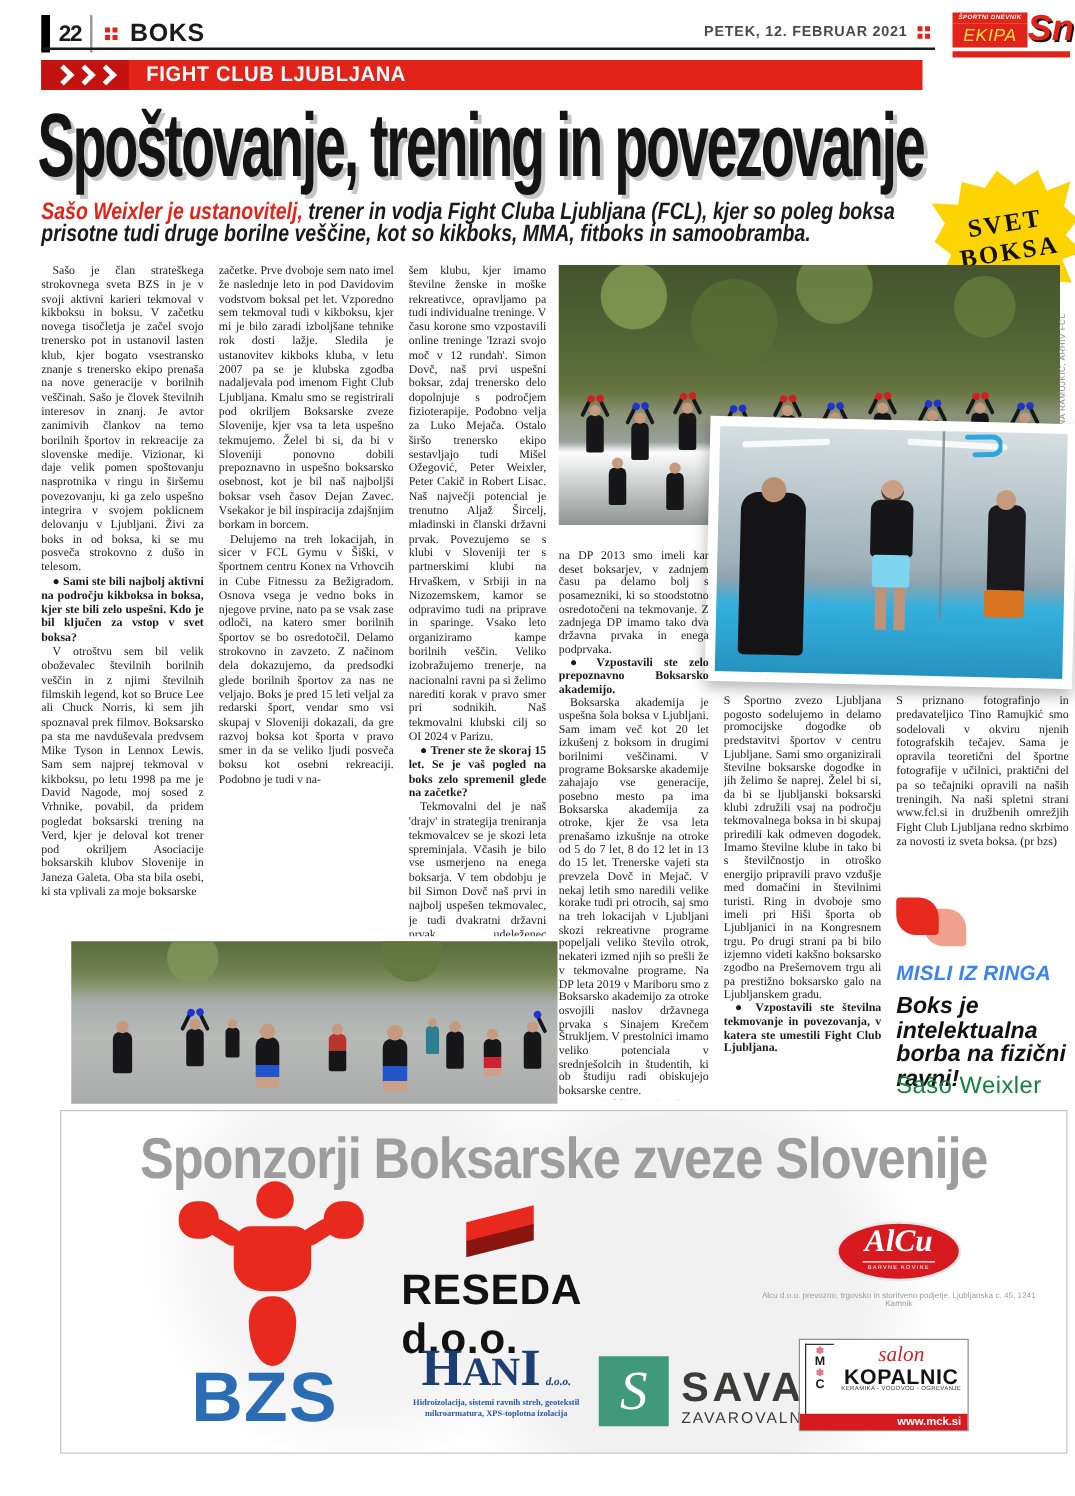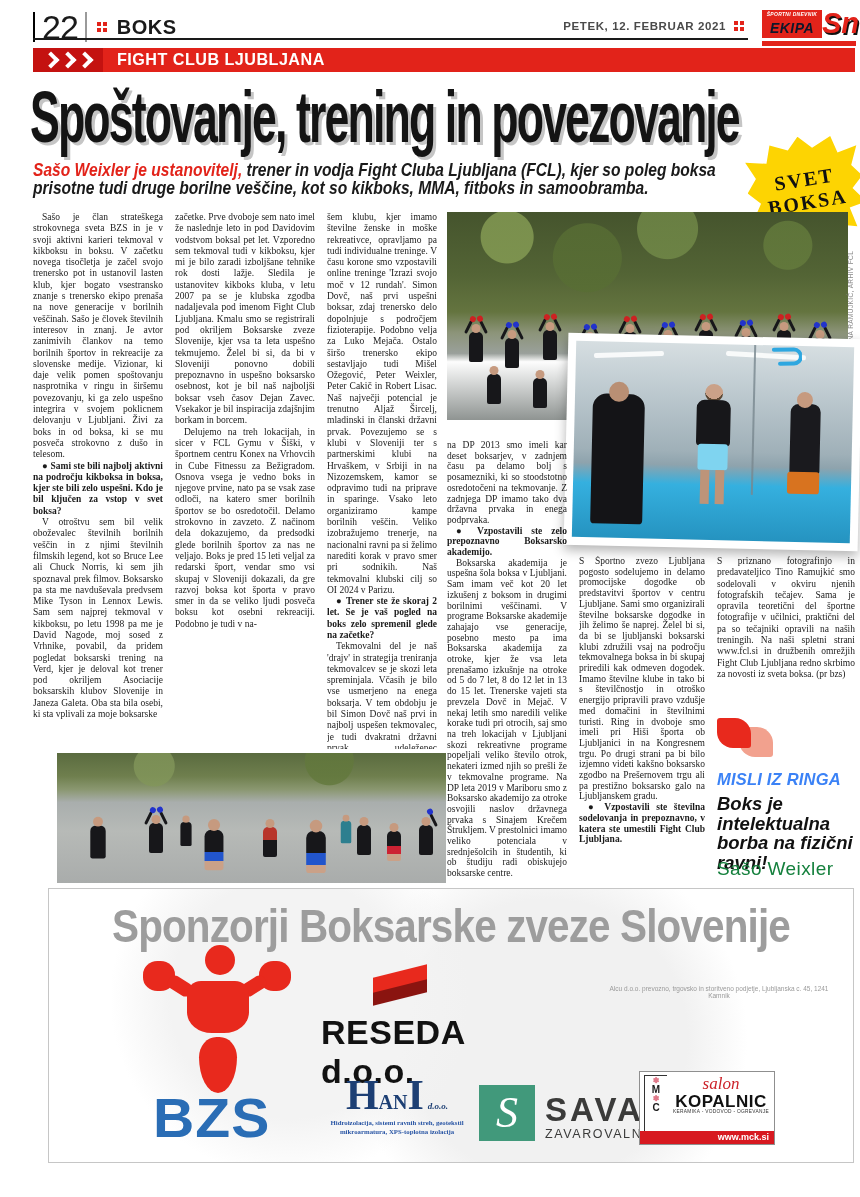--- a/index.html
+++ b/index.html
@@ -1,34 +1,34 @@
 <!DOCTYPE html>
 <html><head>
 <meta charset="utf-8">
 <style>
   html,body{margin:0;padding:0;background:#e9e9e9;}
   .page{position:relative;width:860px;height:1197px;background:#fff;overflow:hidden;
         font-family:"Liberation Sans",sans-serif;color:#1a1a1a;}
   .abs{position:absolute;}
 
   
-  .pagenum{font-size:34px;font-weight:normal;line-height:30px;padding:0 7px;
-           border-left:2px solid #000000;border-right:2px solid #9a9a9a;letter-spacing:-1px;}
+  .pagenum{font-size:18px;font-weight:bold;line-height:30px;padding:0 7px;
+           border-left:7px solid #000000;border-right:2px solid #9a9a9a;letter-spacing:-1px;}
   .dots{display:inline-grid;grid-template-columns:4px 4px;grid-gap:2px;}
   .dots i{width:4px;height:4px;background:#e2231a;display:block;}
   .section-label{font-size:20px;font-weight:bold;letter-spacing:0.5px;}
   .date-label{font-size:11.5px;color:#4a4a4a;letter-spacing:0.6px;font-weight:bold;}
   .header-rule{height:1.5px;background:#1a1a1a;}
 
   
   .logo{width:94px;height:36px;}
   .logo .strip{position:absolute;left:0;top:0;width:60px;height:9px;background:#e2231a;
        color:#fff;font-size:5px;font-style:italic;font-weight:bold;text-align:center;line-height:9px;letter-spacing:0.3px;}
-  .logo .ekipa{position:absolute;left:0;top:9px;width:60px;height:19px;background:#e2231a;color:#0f172a;
-       font-size:14px;font-weight:bold;font-style:italic;text-align:center;line-height:19px;letter-spacing:0.5px;}
+  .logo .ekipa{position:absolute;left:0;top:9px;width:60px;height:19px;background:#e2231a;color:#fde047;
+       font-size:14px;font-weight:normal;font-style:italic;text-align:center;line-height:19px;letter-spacing:0.5px;}
   .logo .sn{position:absolute;left:60px;top:-2px;width:34px;height:30px;color:#e2231a;
        font-size:29px;font-weight:bold;font-style:italic;line-height:30px;text-shadow:1.5px 1.5px 0 #111;}
   .logo .bar{position:absolute;left:0;top:31px;width:94px;height:5px;background:#e2231a;}
 
   
   .kicker{background:#e2231a;height:24px;}
   .chevbox{position:absolute;left:0;top:0;width:70px;height:24px;background:#c41210;display:flex;align-items:center;justify-content:center;gap:5px;}
   .chev{width:8px;height:8px;border-top:4px solid #fff;border-right:4px solid #fff;transform:rotate(45deg);margin-top:0px;}
   .kicker-label{position:absolute;left:84px;top:0;color:#fff;font-weight:bold;font-size:17px;line-height:24px;letter-spacing:0.5px;transform:scaleX(0.95);transform-origin:left;white-space:nowrap;}
 
@@ -97,21 +97,21 @@
   .bzs-text{color:#2a6db5;font-weight:bold;font-size:56px;letter-spacing:1px;transform:scaleX(1.02);transform-origin:left;}
   .bzs-part{position:absolute;background:#e8291d;}
   .reseda-text{font-weight:bold;font-size:34px;color:#121212;letter-spacing:0.5px;}
   .alcu-oval{width:96px;height:44px;background:#d71920;border-radius:50%;border:2px solid #e8e8e8;
       color:#fff;text-align:center;}
   .alcu-name{font-family:"Liberation Serif",serif;font-style:italic;font-weight:bold;font-size:25px;line-height:30px;}
   .alcu-sub{font-size:4.5px;letter-spacing:1px;border-top:0.5px solid #fff;width:60%;margin:0 auto;padding-top:1px;}
   .alcu-caption{font-size:6.5px;color:#9a9a9a;}
   .hani{font-family:"Liberation Serif",serif;color:#1d3f74;}
   .hani .big{font-size:42px;font-weight:bold;}
-  .hani .small{font-size:20px;font-weight:bold;}
+  .hani .small{font-size:32px;font-weight:bold;}
   .hani .doo{font-size:9px;font-style:italic;font-weight:bold;}
   .hani-caption{font-size:6.8px;font-weight:bold;color:#2a56a5;text-align:center;line-height:8.5px;}
   .sava-s{width:56px;height:56px;background:#41997b;color:#fff;text-align:center;
       font-family:"Liberation Serif",serif;font-style:italic;font-size:44px;line-height:56px;}
   .sava-name{font-weight:bold;font-size:33px;color:#3b3b3a;letter-spacing:3px;}
   .sava-sub{font-size:12.5px;color:#3b3b3a;letter-spacing:1.6px;}
   .mck-box{width:134px;height:72px;border:1px solid #8f8f8f;background:#fff;}
   .mck-left{position:absolute;left:4px;top:3px;width:22px;height:54px;border:1.5px solid #333;border-right:none;
       font-size:10px;font-weight:bold;text-align:center;line-height:13px;padding-top:2px;}
   .mck-flower{color:#e07a8a;font-size:8px;line-height:5px;display:block;}
@@ -146,21 +146,21 @@
       </span>
   </div>
   <div class="abs logo" style="left:762px;top:10px;">
     <span class="strip">ŠPORTNI DNEVNIK</span>
     <span class="ekipa">EKIPA</span>
     <span class="sn">Sn</span>
     <span class="bar"></span>
   </div>
   <div class="abs header-rule" style="left:33px;top:38px;width:715px;"></div>
 
-  <div class="abs kicker" style="left:33px;top:48px;width:822px;">
+  <div class="abs kicker" style="left:33px;top:48px;width:705px;">
     <span class="chevbox">
       <i class="chev"></i>
         <i class="chev"></i>
         <i class="chev"></i>
     </span>
     <span class="kicker-label">FIGHT CLUB LJUBLJANA</span>
   </div>
 
   <div class="abs headline" style="left:30px;top:82px;">Spoštovanje, trening in povezovanje</div>
 
@@ -274,32 +274,32 @@
       <p class="b-p">Sašo je član strateškega strokovnega sveta BZS in je v svoji aktivni karieri tekmoval v kikboksu in boksu. V začetku novega tisočletja je začel svojo trenersko pot in ustanovil lasten klub, kjer bogato vsestransko znanje s trenersko ekipo prenaša na nove generacije v borilnih veščinah. Sašo je človek številnih interesov in znanj. Je avtor zanimivih člankov na temo borilnih športov in rekreacije za slovenske medije. Vizionar, ki daje velik pomen spoštovanju nasprotnika v ringu in širšemu povezovanju, ki ga zelo uspešno integrira v svojem poklicnem delovanju v Ljubljani. Živi za boks in od boksa, ki se mu posveča strokovno z dušo in telesom.</p>
       <p class="b-q">● Sami ste bili najbolj aktivni na področju kikboksa in boksa, kjer ste bili zelo uspešni. Kdo je bil ključen za vstop v svet boksa?</p>
       <p class="b-p">V otroštvu sem bil velik oboževalec številnih borilnih veščin in z njimi številnih filmskih legend, kot so Bruce Lee ali Chuck Norris, ki sem jih spoznaval prek filmov. Boksarsko pa sta me navduševala predvsem Mike Tyson in Lennox Lewis. Sam sem najprej tekmoval v kikboksu, po letu 1998 pa me je David Nagode, moj sosed z Vrhnike, povabil, da pridem pogledat boksarski trening na Verd, kjer je deloval kot trener pod okriljem Asociacije boksarskih klubov Slovenije in Janeza Galeta. Oba sta bila osebi, ki sta vplivali za moje boksarske</p>
     </div>
   <div class="col abs" style="left:175px;top:212px;width:140px;height:537px;">
       <p class="b-p flush">začetke. Prve dvoboje sem nato imel že naslednje leto in pod Davidovim vodstvom boksal pet let. Vzporedno sem tekmoval tudi v kikboksu, kjer mi je bilo zaradi izboljšane tehnike rok dosti lažje. Sledila je ustanovitev kikboks kluba, v letu 2007 pa se je klubska zgodba nadaljevala pod imenom Fight Club Ljubljana. Kmalu smo se registrirali pod okriljem Boksarske zveze Slovenije, kjer vsa ta leta uspešno tekmujemo. Želel bi si, da bi v Sloveniji ponovno dobili prepoznavno in uspešno boksarsko osebnost, kot je bil naš najboljši boksar vseh časov Dejan Zavec. Vsekakor je bil inspiracija zdajšnjim borkam in borcem.</p>
       <p class="b-p">Delujemo na treh lokacijah, in sicer v FCL Gymu v Šiški, v športnem centru Konex na Vrhovcih in Cube Fitnessu za Bežigradom. Osnova vsega je vedno boks in njegove prvine, nato pa se vsak zase odloči, na katero smer borilnih športov se bo osredotočil. Delamo strokovno in zavzeto. Z načinom dela dokazujemo, da predsodki glede borilnih športov za nas ne veljajo. Boks je pred 15 leti veljal za redarski šport, vendar smo vsi skupaj v Sloveniji dokazali, da gre razvoj boksa kot športa v pravo smer in da se veliko ljudi posveča boksu kot osebni rekreaciji. Podobno je tudi v na-</p>
     </div>
   <div class="col abs" style="left:327px;top:212px;width:110px;height:537px;">
       <p class="b-p flush">šem klubu, kjer imamo številne ženske in moške rekreativce, opravljamo pa tudi individualne treninge. V času korone smo vzpostavili online treninge 'Izrazi svojo moč v 12 rundah'. Simon Dovč, naš prvi uspešni boksar, zdaj trenersko delo dopolnjuje s področjem fizioterapije. Podobno velja za Luko Mejača. Ostalo širšo trenersko ekipo sestavljajo tudi Mišel Ožegović, Peter Weixler, Peter Cakič in Robert Lisac. Naš največji potencial je trenutno Aljaž Šircelj, mladinski in članski državni prvak. Povezujemo se s klubi v Sloveniji ter s partnerskimi klubi na Hrvaškem, v Srbiji in na Nizozemskem, kamor se odpravimo tudi na priprave in sparinge. Vsako leto organiziramo kampe borilnih veščin. Veliko izobražujemo trenerje, na nacionalni ravni pa si želimo narediti korak v pravo smer pri sodnikih. Naš tekmovalni klubski cilj so OI 2024 v Parizu.</p>
-      <p class="b-q">● Trener ste že skoraj 2 let. Se je vaš pogled na boks zelo spremenil glede na začetke?</p>
+      <p class="b-q">● Trener ste že skoraj 15 let. Se je vaš pogled na boks zelo spremenil glede na začetke?</p>
       <p class="b-p">Tekmovalni del je naš 'drajv' in strategija treniranja tekmovalcev se je skozi leta spreminjala. Včasih je bilo vse usmerjeno na enega boksarja. V tem obdobju je bil Simon Dovč naš prvi in najbolj uspešen tekmovalec, je tudi dvakratni državni prvak, udeleženec mladinskega EP v Dublinu in številnih mednarodnih turnirjev. Lahko bi rekel, da je prvi boksarski produkt naše šole. Pozneje smo se osredotočili na ekipo in</p>
     </div>
   <div class="col tight abs" style="left:447px;top:440px;width:120px;height:440px;">
       <p class="b-p flush">na DP 2013 smo imeli kar deset boksarjev, v zadnjem času pa delamo bolj s posamezniki, ki so stoodstotno osredotočeni na tekmovanje. Z zadnjega DP imamo tako dva državna prvaka in enega podprvaka.</p>
       <p class="b-q">● Vzpostavili ste zelo prepoznavno Boksarsko akademijo.</p>
       <p class="b-p">Boksarska akademija je uspešna šola boksa v Ljubljani. Sam imam več kot 20 let izkušenj z boksom in drugimi borilnimi veščinami. V programe Boksarske akademije zahajajo vse generacije, posebno mesto pa ima Boksarska akademija za otroke, kjer že vsa leta prenašamo izkušnje na otroke od 5 do 7 let, 8 do 12 let in 13 do 15 let. Trenerske vajeti sta prevzela Dovč in Mejač. V nekaj letih smo naredili velike korake tudi pri otrocih, saj smo na treh lokacijah v Ljubljani skozi rekreativne programe popeljali veliko število otrok, nekateri izmed njih so prešli že v tekmovalne programe. Na DP leta 2019 v Mariboru smo z Boksarsko akademijo za otroke osvojili naslov državnega prvaka s Sinajem Krečem Štrukljem. V prestolnici imamo veliko potenciala v srednješolcih in študentih, ki ob študiju radi obiskujejo boksarske centre.</p>
       <p class="b-q">● Ljubljana je športu prijazno mesto. Kako bi bil videti prestižni boksarski večerni dogodek v prestolnici?</p>
     </div>
   <div class="col tight abs" style="left:579px;top:556px;width:126px;height:328px;">
       <p class="b-p flush">S Športno zvezo Ljubljana pogosto sodelujemo in delamo promocijske dogodke ob predstavitvi športov v centru Ljubljane. Sami smo organizirali številne boksarske dogodke in jih želimo še naprej. Želel bi si, da bi se ljubljanski boksarski klubi združili vsaj na področju tekmovalnega boksa in bi skupaj priredili kak odmeven dogodek. Imamo številne klube in tako bi s številčnostjo in otroško energijo pripravili pravo vzdušje med domačini in številnimi turisti. Ring in dvoboje smo imeli pri Hiši športa ob Ljubljanici in na Kongresnem trgu. Po drugi strani pa bi bilo izjemno videti kakšno boksarsko zgodbo na Prešernovem trgu ali pa prestižno boksarsko galo na Ljubljanskem gradu.</p>
-      <p class="b-q">● Vzpostavili ste številna sodelovanja in prepoznavno, v katera ste umestili Fight Club Ljubljana.</p>
+      <p class="b-q">● Vzpostavili ste številna tekmovanje in povezovanja, v katera ste umestili Fight Club Ljubljana.</p>
     </div>
   <div class="col abs" style="left:717px;top:556px;width:138px;height:142px;">
       <p class="b-p flush">S priznano fotografinjo in predavateljico Tino Ramujkić smo sodelovali v okviru njenih fotografskih tečajev. Sama je opravila teoretični del športne fotografije v učilnici, praktični del pa so tečajniki opravili na naših treningih. Na naši spletni strani www.fcl.si in družbenih omrežjih Fight Club Ljubljana redno skrbimo za novosti iz sveta boksa. (pr bzs)</p>
     </div>
 
   <div class="abs" style="left:717px;top:714px;width:140px;height:168px;">
     <span class="qmark" style="left:0;top:4px;background:#e8291d;z-index:2;"></span>
     <span class="qmark" style="left:22px;top:13px;background:#f2a18e;z-index:1;"></span>
     <div class="quote-title abs" style="left:0;top:56px;">MISLI IZ RINGA</div>
     <div class="quote-text abs" style="left:0;top:80px;width:140px;">Boks je intelektualna borba na fizični ravni!</div>
@@ -322,20 +322,24 @@
       <div class="bzs-text abs" style="left:34px;top:140px;">BZS</div>
     </div>
 
     <div class="abs" style="left:272px;top:82px;width:230px;height:80px;">
       <span class="abs" style="left:52px;top:0;width:54px;height:16px;background:#e8291d;transform:skewY(-14deg);"></span>
       <span class="abs" style="left:52px;top:15px;width:54px;height:13px;background:#8a1410;transform:skewY(-14deg);"></span>
       <div class="reseda-text abs" style="left:0;top:42px;">RESEDA d.o.o.</div>
     </div>
 
     <div class="abs" style="left:560px;top:88px;width:220px;">
+      <div class="alcu-oval" style="margin:0 auto;">
+        <div class="alcu-name">AlCu</div>
+        <div class="alcu-sub">BARVNE KOVINE</div>
+      </div>
       <div class="alcu-caption" style="margin-top:8px;text-align:center;">Alcu d.o.o.  prevozno, trgovsko in storitveno podjetje, Ljubljanska c. 45, 1241 Kamnik</div>
     </div>
 
     <div class="abs hani" style="left:268px;top:182px;width:160px;text-align:center;">
       <span class="big">H</span><span class="small">AN</span><span class="big">I</span>
       <span class="doo">d.o.o.</span>
       <div class="hani-caption">Hidroizolacija, sistemi ravnih streh, geotekstil</div>
       <div class="hani-caption">mikroarmatura, XPS-toplotna izolacija</div>
     </div>
 

